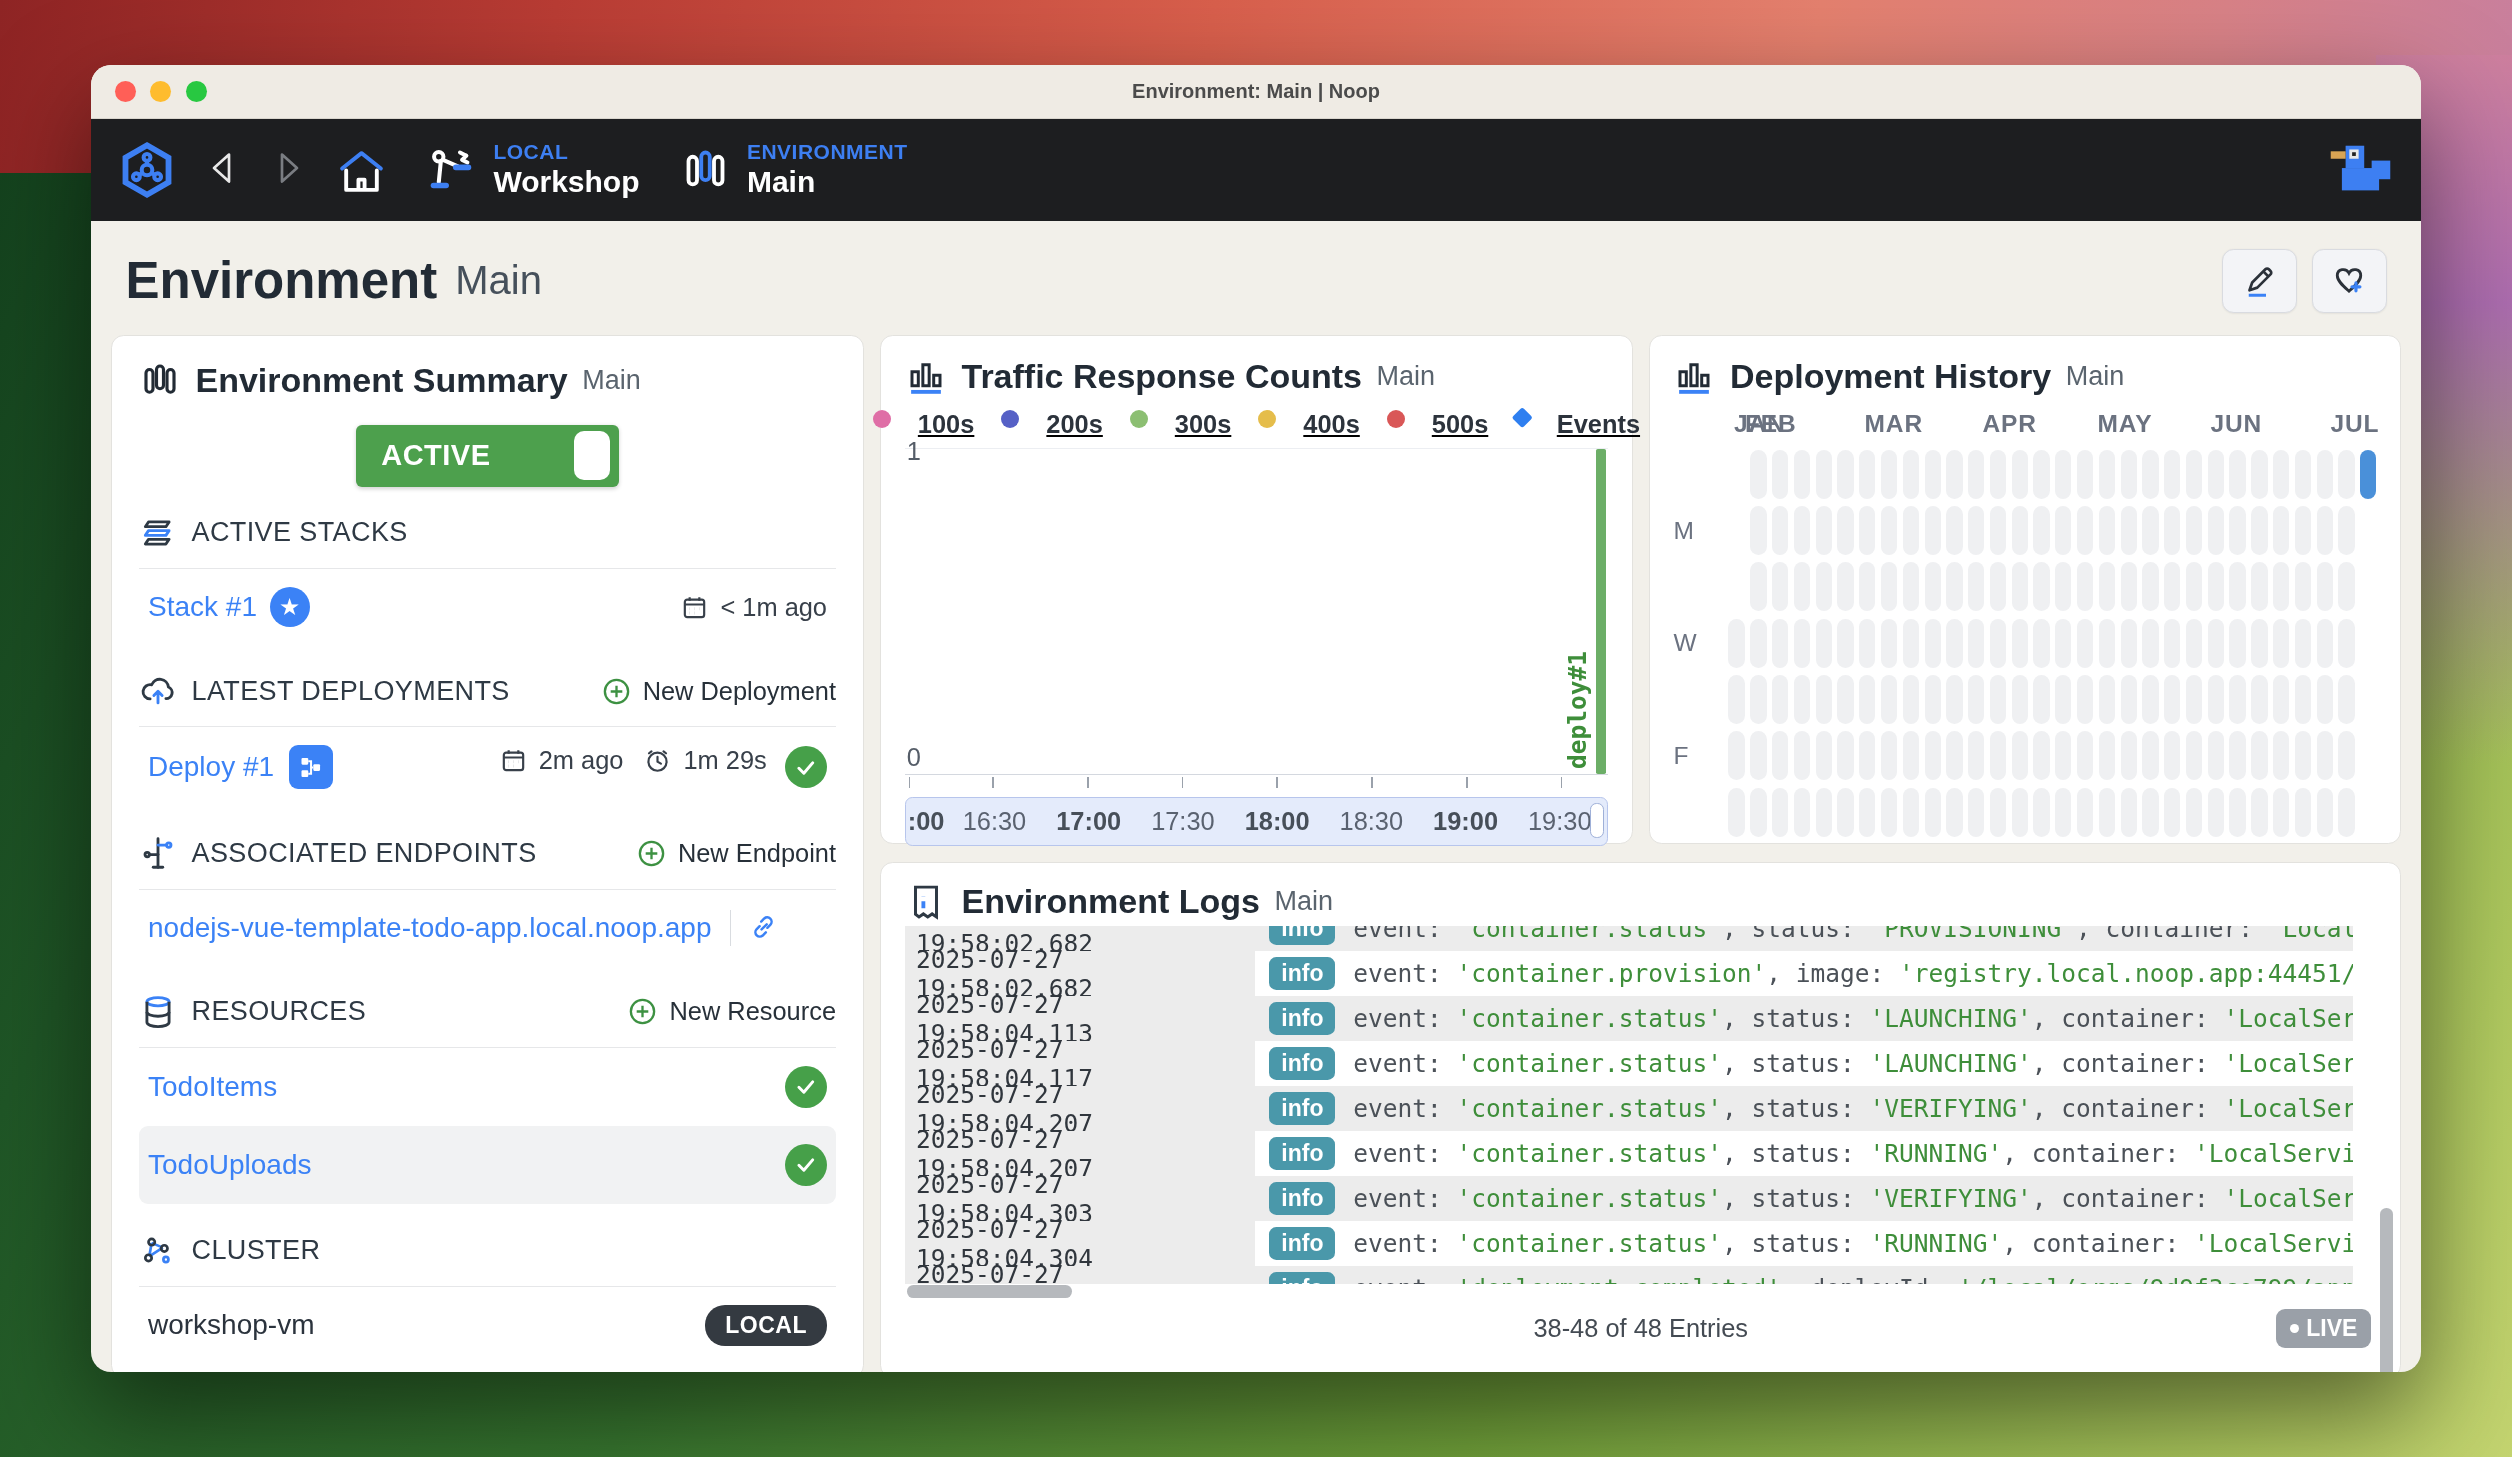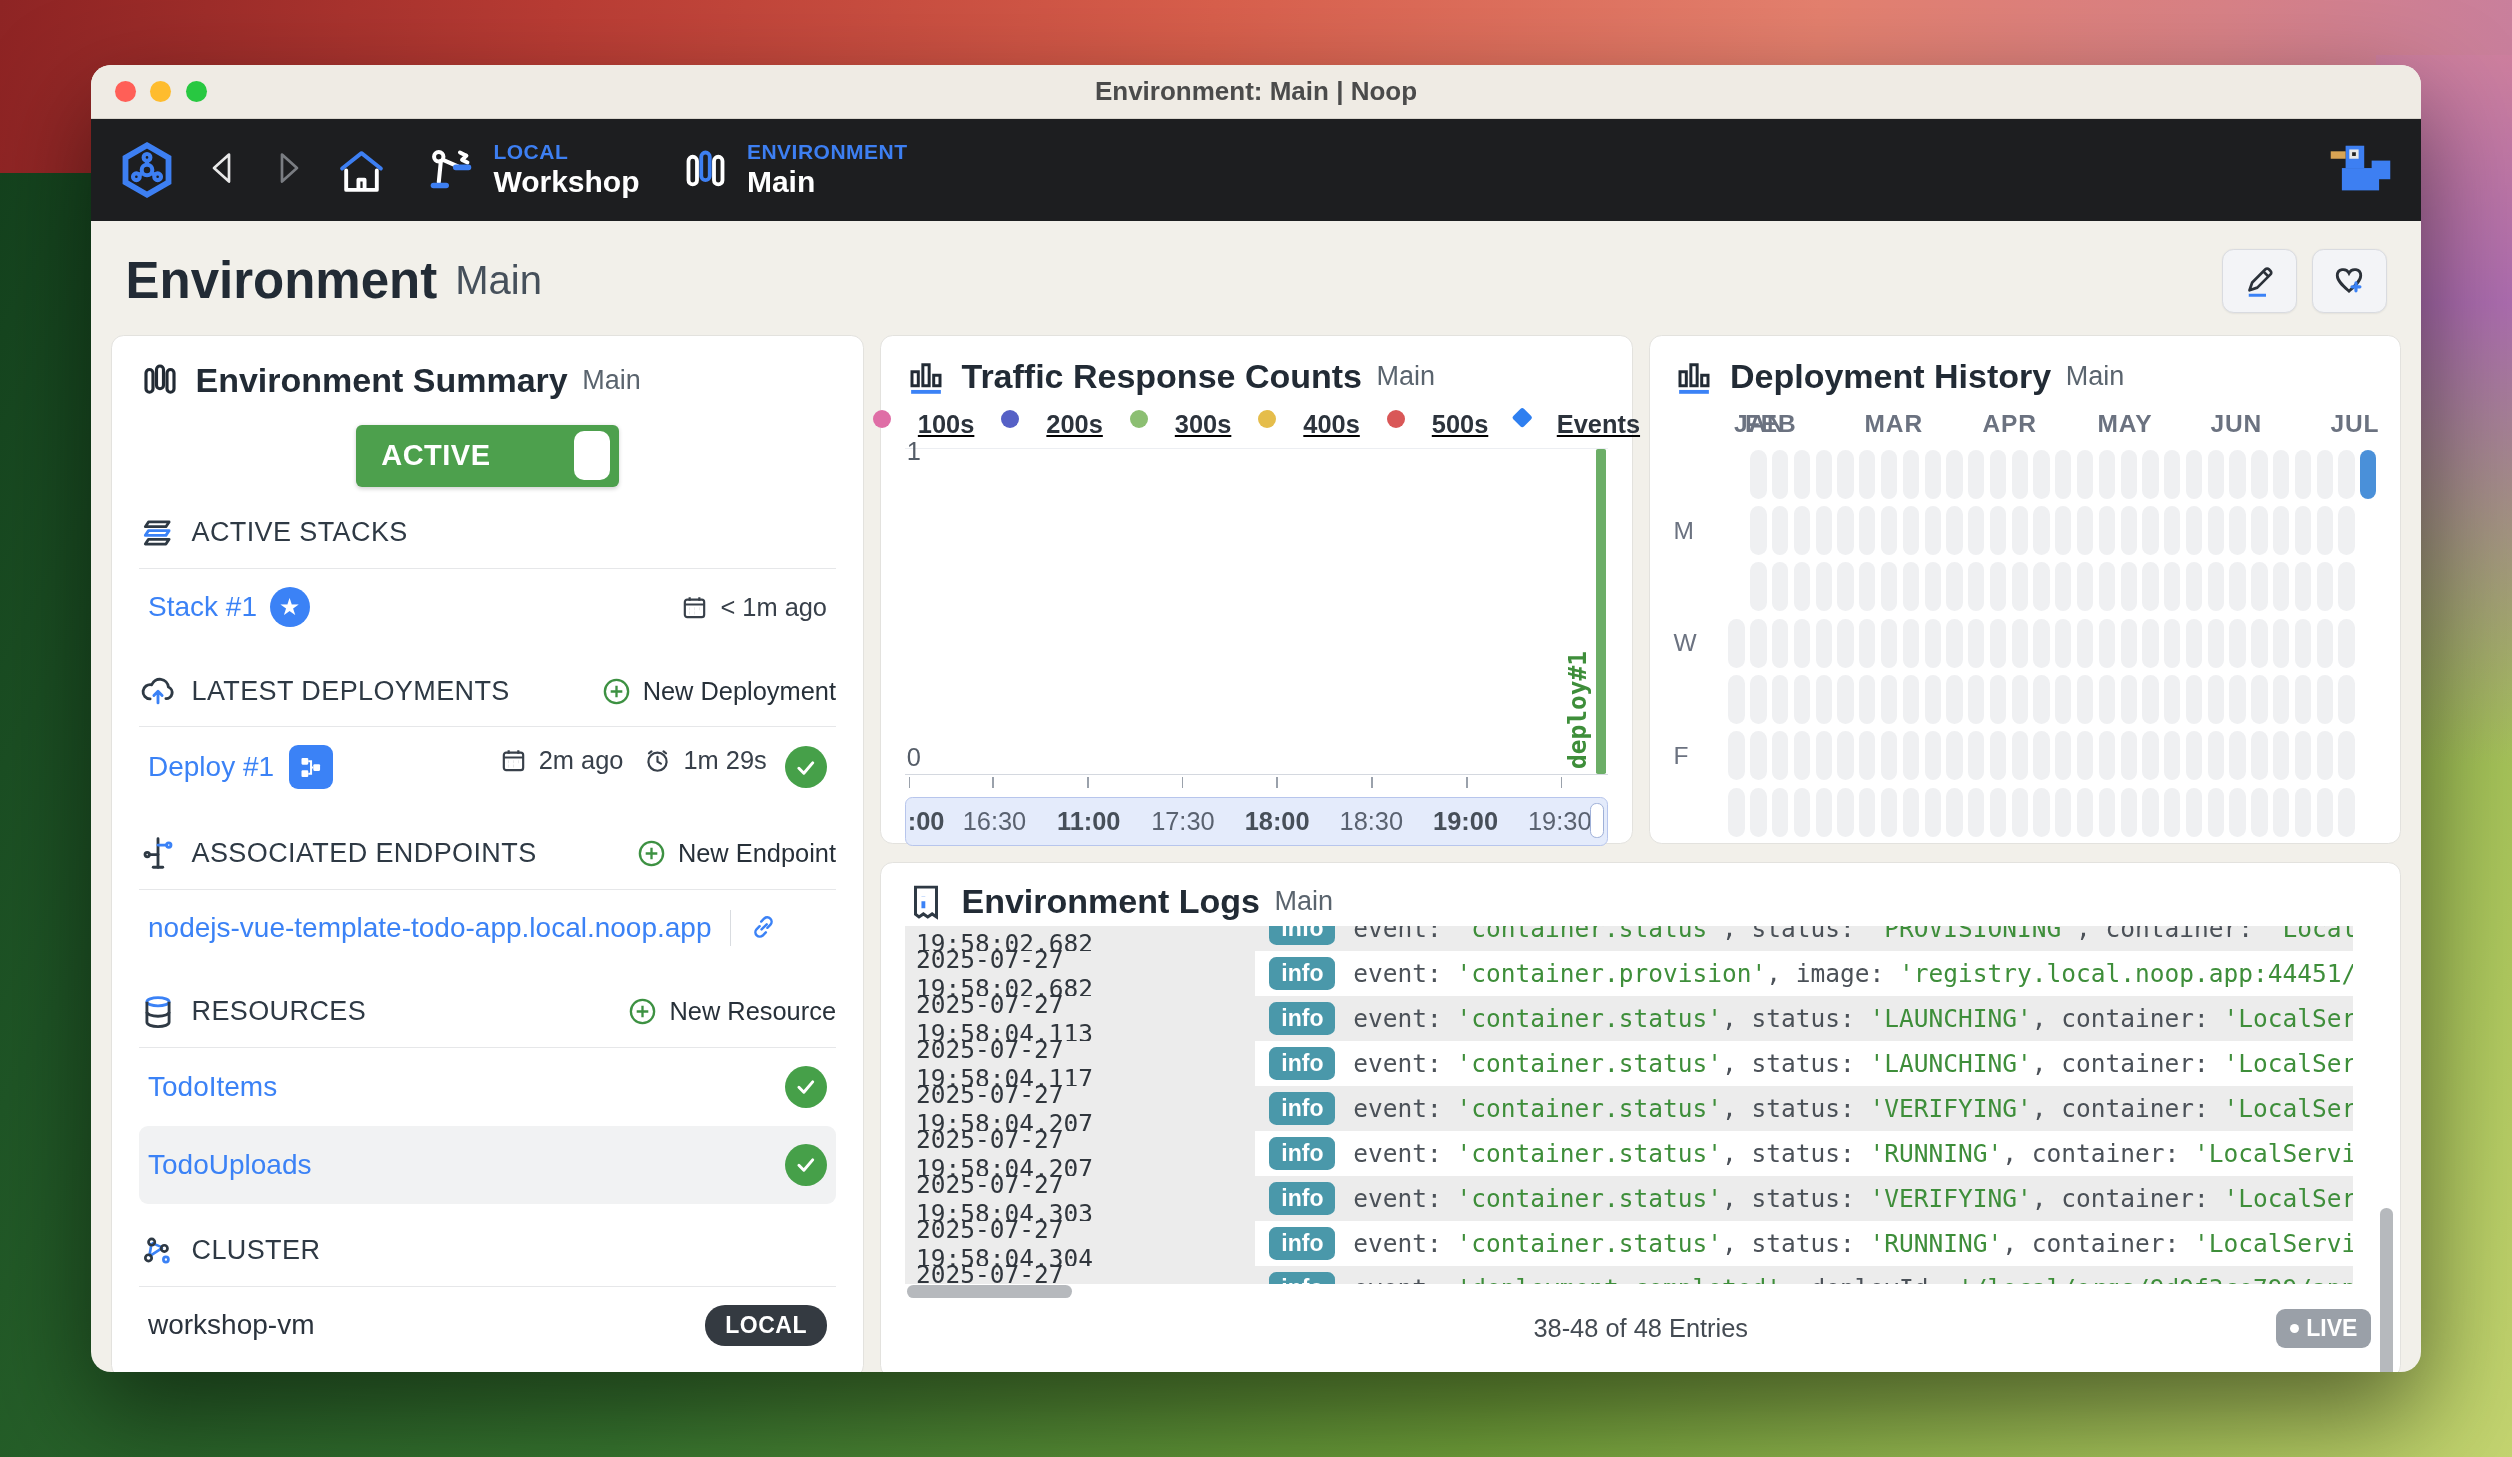--- a/index.html
+++ b/index.html
@@ -13,21 +13,21 @@
 
   .window{position:absolute;left:91px;top:65px;width:2330px;height:1307px;border-radius:20px;
     overflow:hidden;background:#f2f0ea;box-shadow:0 40px 100px rgba(0,0,0,.5);display:flex;flex-direction:column;}
 
   
   .titlebar{height:53px;background:#efebe4;border-bottom:0.9px solid #d9d5cd;position:relative;
     display:flex;align-items:center;flex:0 0 auto;}
   .lights{display:flex;gap:14.5px;margin-left:23.6px;}
   .light{width:21px;height:21px;border-radius:50%;}
   .light.r{background:#ff5f57;}.light.y{background:#febc2e;}.light.g{background:#28c841;}
-  .tb-title{position:absolute;left:0;right:0;text-align:center;font-size:26px;font-weight:700;color:#4b4b4b;}
+  .tb-title{position:absolute;left:0;right:0;text-align:center;font-size:20px;font-weight:700;color:#4b4b4b;}
 
   
   .navbar{height:102px;background:#1d1e20;display:flex;align-items:center;padding:0 27px;flex:0 0 auto;}
   .nav-logo{width:58px;height:58px;flex:0 0 auto;}
   .nav-arrow{width:36px;height:40px;margin-left:29px;flex:0 0 auto;}
   .nav-home{width:49px;height:47px;margin-left:31px;flex:0 0 auto;}
   .crumb{display:flex;align-items:center;margin-left:40px;gap:16.4px;}
   .crumb .cicon{width:51px;height:51px;flex:0 0 auto;}
   .ckind{font-size:21px;font-weight:700;color:#3d7ff2;letter-spacing:0.5px;line-height:1.15;}
   .clabel{font-size:30px;font-weight:600;color:#fff;line-height:1.2;}
@@ -510,21 +510,21 @@
                 <span class="tcell"></span>
                 <span class="tcell"></span>
                 <span class="tcell"></span>
                 <span class="tcell"></span>
                 <span class="tcell"></span>
               </div>
             <div class="brush">
               <div class="blabels">
                   <span class="bcell first bold">:00</span>
                   <span class="bcell">16:30</span>
-                  <span class="bcell bold">11:00</span>
+                  <span class="bcell bold">17:00</span>
                   <span class="bcell">17:30</span>
                   <span class="bcell bold">18:00</span>
                   <span class="bcell">18:30</span>
                   <span class="bcell bold">19:00</span>
                   <span class="bcell">19:30</span>
                 </div>
               <div class="bhandle"></div>
             </div>
           </div>
 

